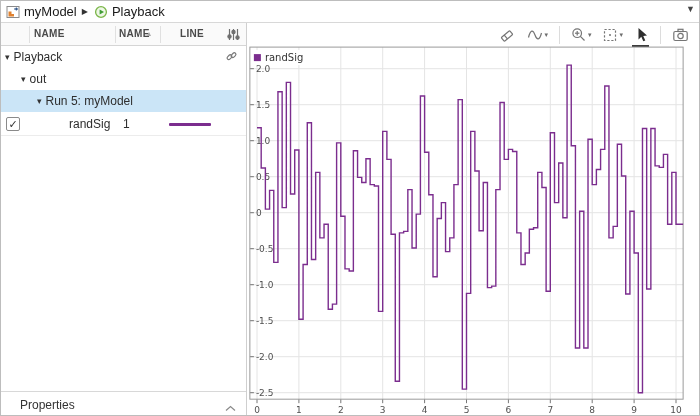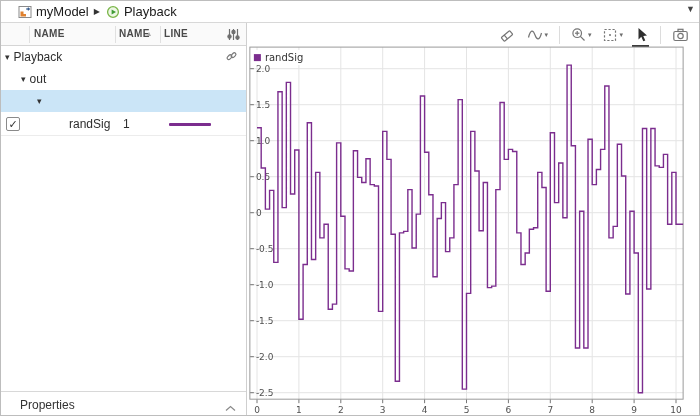--- a/index.html
+++ b/index.html
@@ -4,21 +4,21 @@
 <style>
   * { margin:0; padding:0; box-sizing:border-box; }
   html,body { width:700px; height:416px; overflow:hidden; background:#fff;
               font-family:"Liberation Sans","DejaVu Sans",sans-serif; }
   #app { position:relative; width:700px; height:416px; background:#fff;
          border:1px solid #bdbdbd; overflow:hidden; }
 
   
   .titlebar { position:absolute; left:0; top:0; width:700px; height:22px;
               background:#fff; border-bottom:1px solid #d8d8d8;
-              display:flex; align-items:center; padding-left:15px; }
+              display:flex; align-items:center; padding-left:3px; }
   .crumb-txt { font-size:13px; color:#1a1a1a; margin:0 2px; }
   .crumb-sep { font-size:8px; color:#333; margin:0 4px 0 3px; }
   .menu-caret { position:absolute; right:6px; top:3px; font-size:9px; color:#444; cursor:default; }
   .mini-icon { width:14px; height:14px; display:inline-block; margin:0 2px; }
 
   
   .left-panel { position:absolute; left:0; top:22px; width:245px; height:394px; background:#fff; }
   .panel-divider { position:absolute; left:245px; top:22px; width:1px; height:394px; background:#cfcfcf; }
 
   .tbl-header { position:absolute; left:0; top:0; width:245px; height:23px;
@@ -91,21 +91,21 @@
 
   <div class="left-panel">
 
     <div class="tbl-header">
       <div class="hsep" style="left:28px"></div>
       <span class="col" style="left:33px">NAME</span>
       <div class="hsep" style="left:114px"></div>
       <span class="col" style="left:118px">NAME</span>
       <span class="sort-caret">▴</span>
       <div class="hsep" style="left:159px"></div>
-      <span class="col" style="left:163px">LINE</span>
+      <span class="col" style="left:179px">LINE</span>
       <span class="filter-btn">
         <svg width="15" height="15" viewBox="0 0 15 15">
           <g stroke="#6e6e6e" stroke-width="1.2" fill="#6e6e6e">
             <line x1="3.5" y1="2" x2="3.5" y2="13"></line>
               <circle cx="3.5" cy="9.5" r="1.6"></circle>
             <line x1="7.5" y1="2" x2="7.5" y2="13"></line>
               <circle cx="7.5" cy="5" r="1.6"></circle>
             <line x1="11.5" y1="2" x2="11.5" y2="13"></line>
               <circle cx="11.5" cy="10.5" r="1.6"></circle>
           </g>
@@ -126,20 +126,21 @@
       </span>
     </div>
 
     <div class="tree-row row-out">
       <span class="caret" style="margin-left:20px">▾</span>
       <span>out</span>
     </div>
 
     <div class="tree-row row-run selected">
       <span class="caret" style="margin-left:36px">▾</span>
+      <span>Run 5: myModel</span>
     </div>
 
     <div class="tree-row row-signal">
       <span class="checkbox">✓</span>
       <span class="sig-name">randSig</span>
       <span class="sig-port">1</span>
       <span class="sig-line" id="swatch" style="background: rgb(123, 45, 142);"></span>
     </div>
 
     <div class="props-bar">

